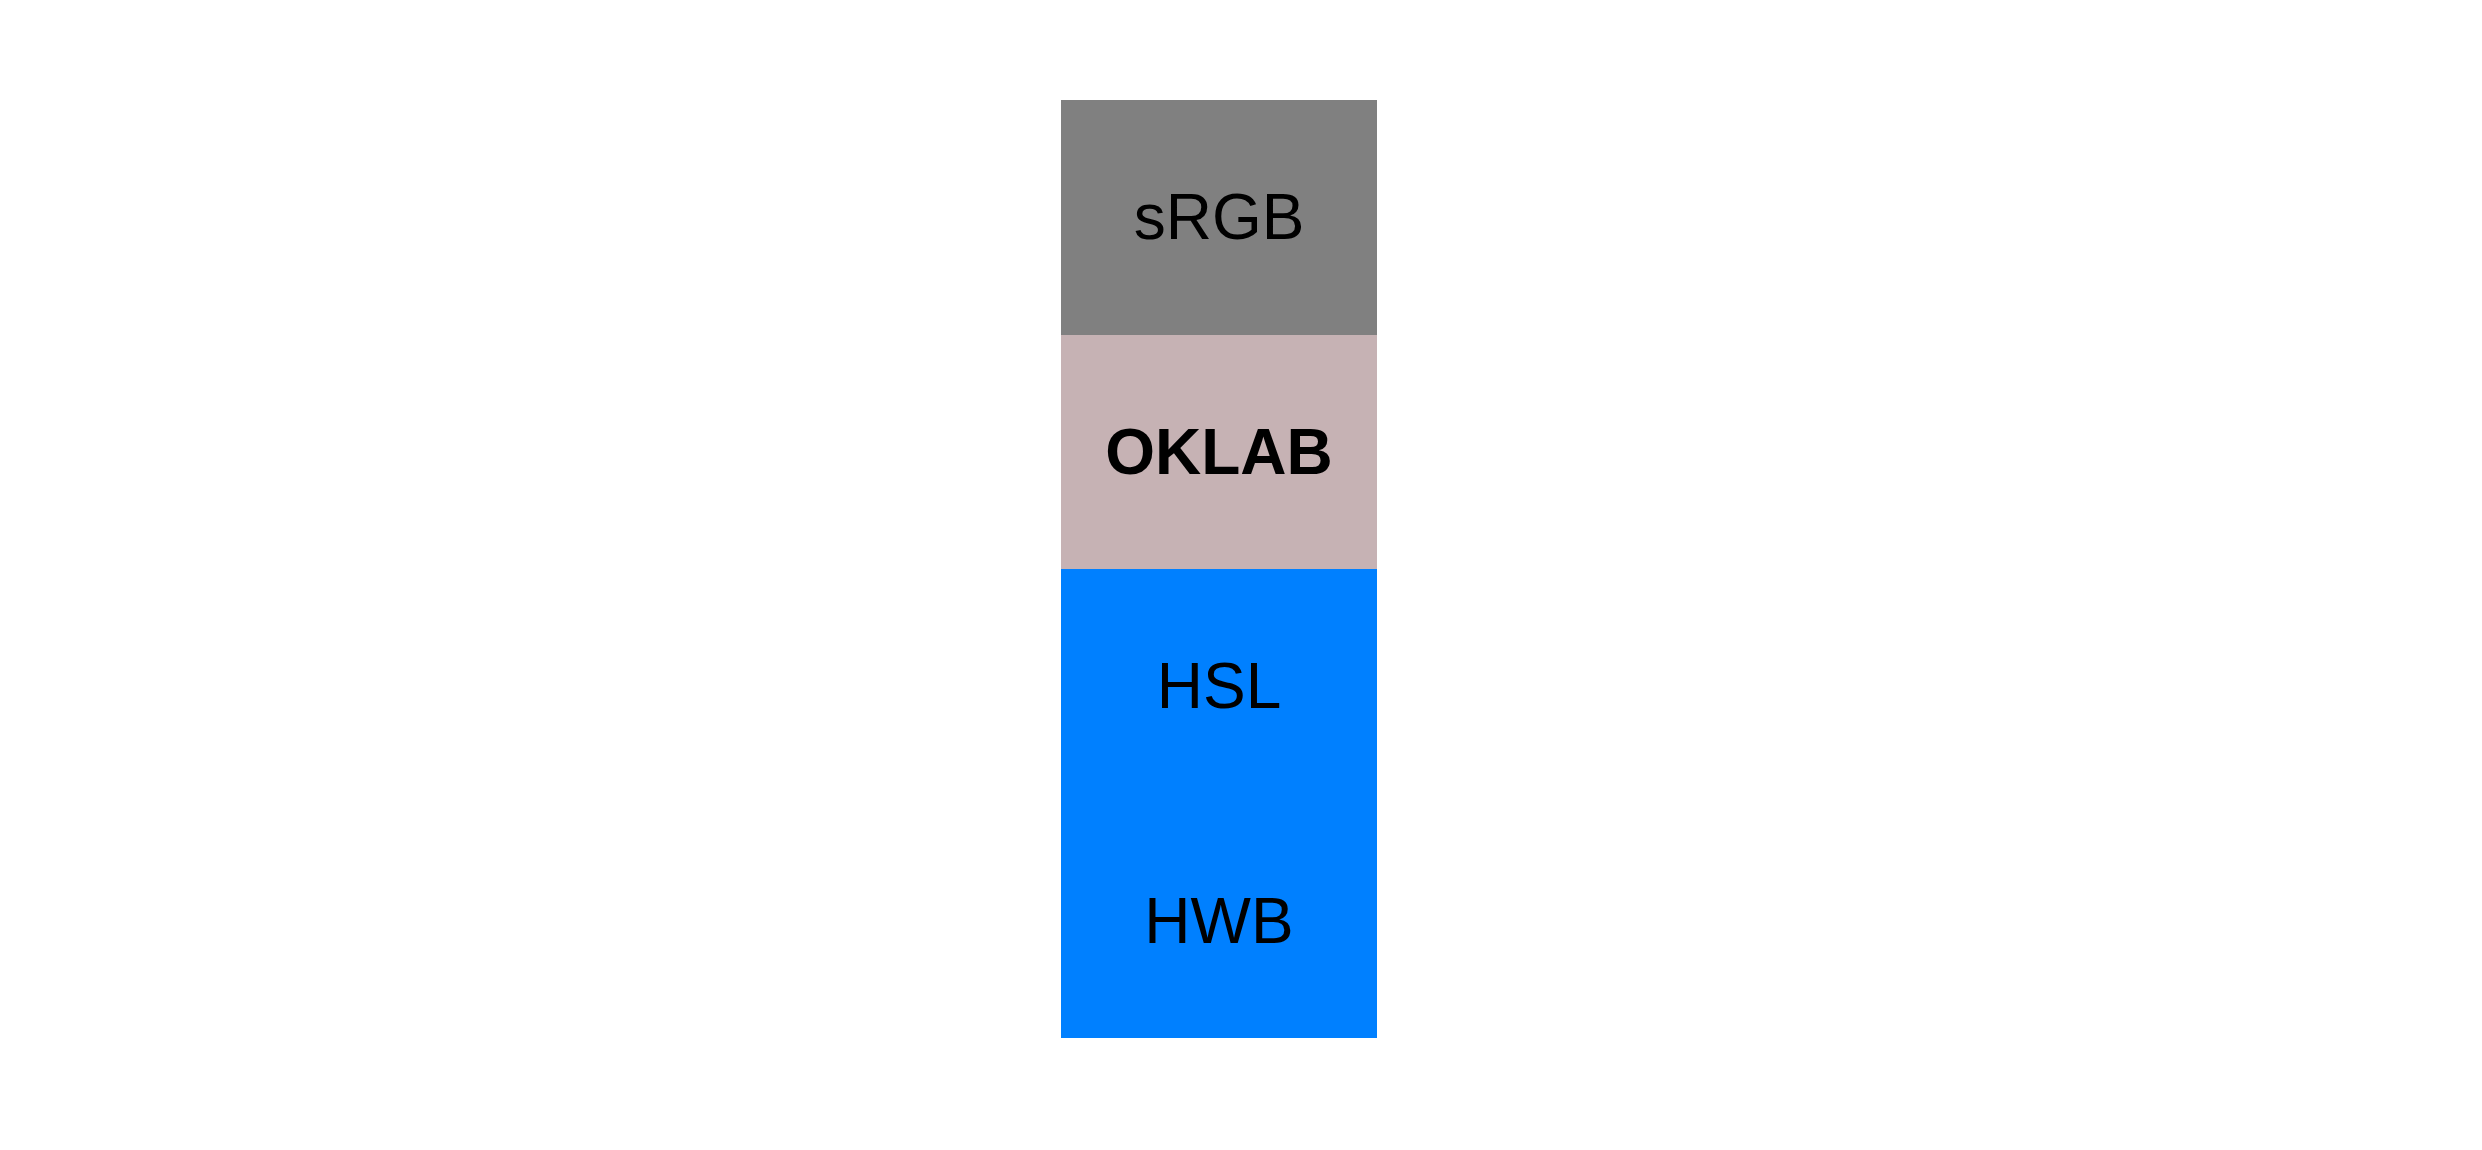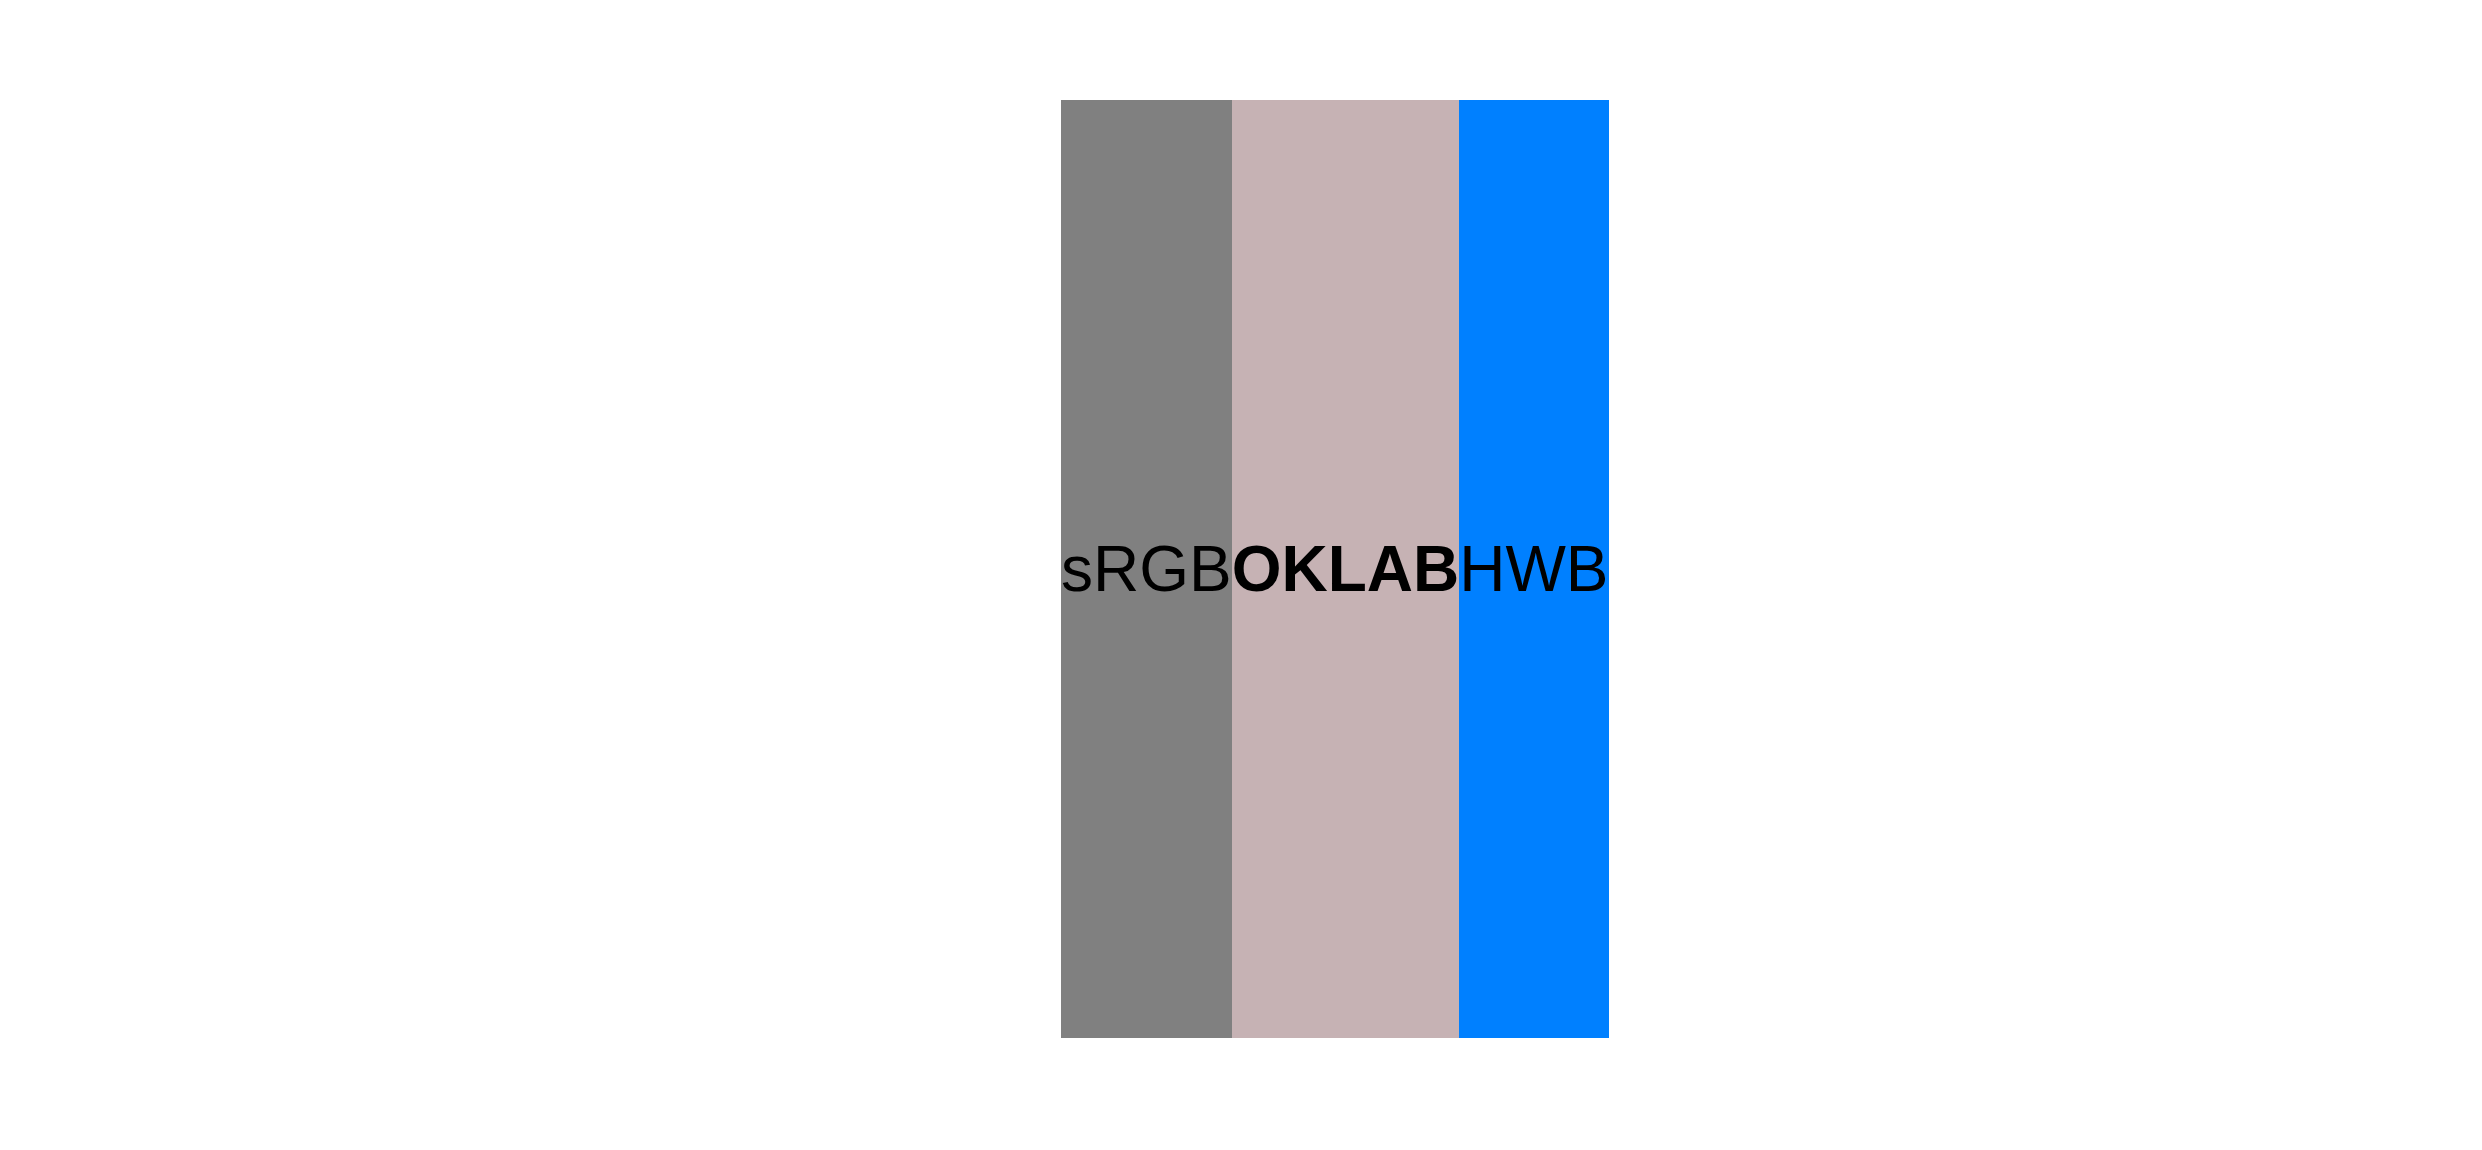--- a/index.html
+++ b/index.html
@@ -11,24 +11,24 @@
     height: 1150px;
     background: #ffffff;
     overflow: hidden;
     position: relative;
     font-family: "Liberation Sans", sans-serif;
   }
   .swatch-column {
     position: absolute;
     left: 1061px;
     top: 100px;
-    width: 360px;
+    width: 316px;
     height: 938px;
     display: flex;
-    flex-direction: row;
+    flex-direction: column;
   }
   .swatch {
     flex: 1 1 0;
     display: flex;
     align-items: center;
     justify-content: center;
   }
   .swatch-label {
     font-size: 64px;
     line-height: 1;
@@ -42,18 +42,21 @@
 <div class="swatch-column">
 
   <div class="swatch" style="background-color: rgb(128, 128, 128);">
     <span class="swatch-label">sRGB</span>
   </div>
 
   <div class="swatch" style="background-color: rgb(198, 178, 180); font-weight: bold;">
     <span class="swatch-label">OKLAB</span>
   </div>
 
+  <div class="swatch" style="background-color: rgb(0, 128, 255);">
+    <span class="swatch-label">HSL</span>
+  </div>
 
   <div class="swatch" style="background-color: rgb(0, 128, 255);">
     <span class="swatch-label">HWB</span>
   </div>
 
 </div>
 
 </body></html>

